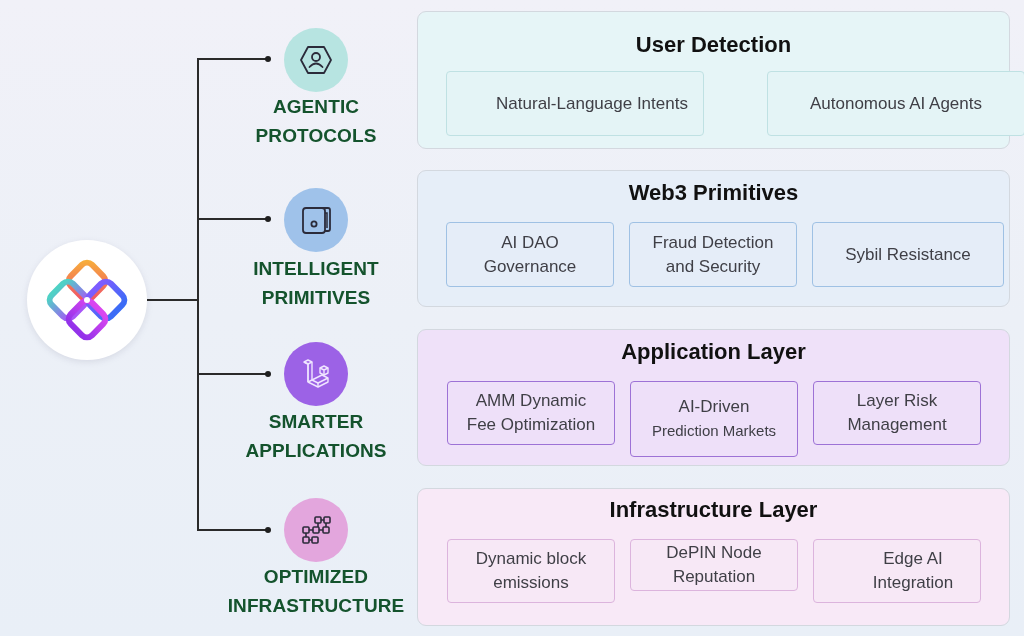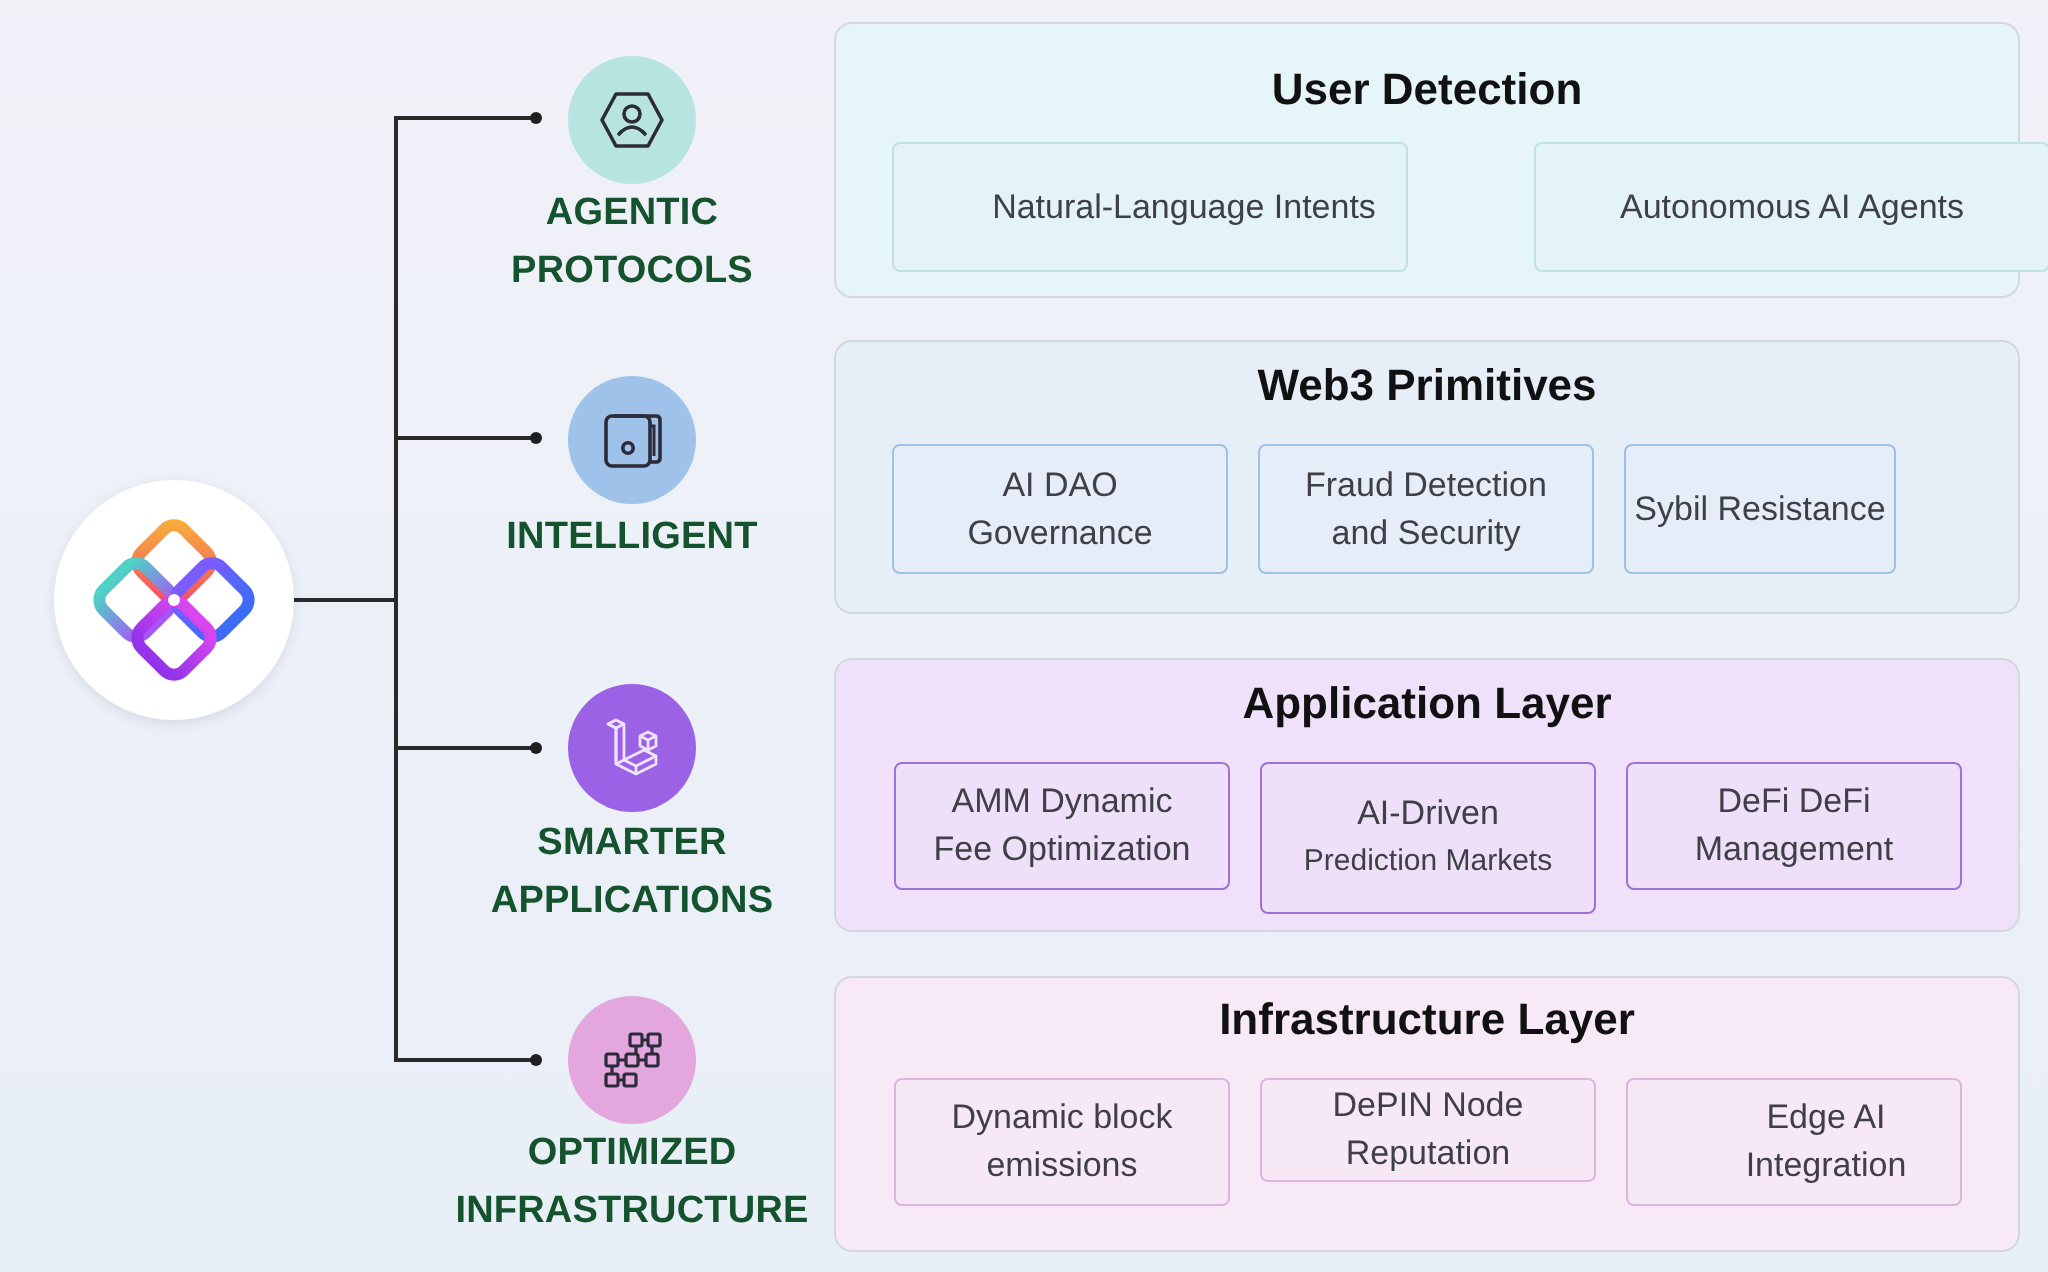--- a/index.html
+++ b/index.html
@@ -110,20 +110,21 @@
 <div class="abs node-icon" style="left:284px; top:188px; background:#9fc2ea;">
   <svg width="36" height="36" viewBox="0 0 36 36">
     <rect x="5" y="6" width="22" height="25" rx="3" fill="none" stroke="#2b2b3a" stroke-width="1.8"></rect>
     <path d="M9 6 L30 6 Q32 6 32 8 L32 27 Q32 29 30 29 L27 29" fill="none" stroke="#2b2b3a" stroke-width="1.8"></path>
     <path d="M27 11 L29 11 L29 26" fill="none" stroke="#2b2b3a" stroke-width="1.5"></path>
     <circle cx="16" cy="22" r="2.6" fill="none" stroke="#2b2b3a" stroke-width="1.8"></circle>
   </svg>
 </div>
 <div class="abs node-label" style="left:216px; top:254px;">
   <div>INTELLIGENT</div>
+  <div>PRIMITIVES</div>
 </div>
 
 <div class="abs node-icon" style="left:284px; top:342px; background:#9c62e6;">
   <svg width="40" height="40" viewBox="0 0 40 40">
     <g fill="none" stroke="#efe4ff" stroke-width="1.4" stroke-linejoin="round">
       <path d="M8 8 L12 6 L16 8 L16 26 L22 29 L32 24 L32 28 L22 33 L12 28 L12 10 Z"></path>
       <path d="M8 8 L12 10 L16 8"></path>
       <path d="M12 10 L12 28"></path>
       <path d="M16 26 L12 28"></path>
       <path d="M24 14 L28 12 L32 14 L32 19 L28 21 L24 19 Z"></path>
@@ -174,21 +175,21 @@
         <span>AI DAO</span>
         <span>Governance</span>
       </div>
   </div>
   <div class="sub" style="left:211px; top:51px; width:168px; height:65px; background:#e5edf8; border:1.5px solid #9fc1e4;">
     <div>
         <span>Fraud Detection</span>
         <span>and Security</span>
       </div>
   </div>
-  <div class="sub" style="left:394px; top:51px; width:136px; height:65px; background:#e5edf8; border:1.5px solid #9fc1e4;">
+  <div class="sub" style="left:394px; top:51px; width:192px; height:65px; background:#e5edf8; border:1.5px solid #9fc1e4;">
     <div>
         <span>Sybil Resistance</span>
       </div>
   </div>
 </div>
 
 <div class="abs panel" style="top:329px; height:137px; background:#efe1f9;">
   <div class="panel-title" style="top:9px;">Application Layer</div>
   <div class="sub" style="left:29px; top:51px; width:168px; height:64px; background:#eee0f9; border:1.5px solid #9d72d6;">
     <div>
@@ -197,21 +198,21 @@
       </div>
   </div>
   <div class="sub" style="left:212px; top:51px; width:168px; height:76px; background:#eee0f9; border:1.5px solid #9d72d6;">
     <div>
         <span>AI-Driven</span>
         <span style="font-size:15px;">Prediction Markets</span>
       </div>
   </div>
   <div class="sub" style="left:395px; top:51px; width:168px; height:64px; background:#eee0f9; border:1.5px solid #9d72d6;">
     <div>
-        <span>DeFi DeFi</span>
+        <span>Layer Risk</span>
         <span>Management</span>
       </div>
   </div>
 </div>
 
 <div class="abs panel" style="top:488px; height:138px; background:#f8e9f7;">
   <div class="panel-title" style="top:8px;">Infrastructure Layer</div>
   <div class="sub" style="left:29px; top:50px; width:168px; height:64px; background:#f7e8f6; border:1.5px solid #dcb4dd;">
     <div>
         <span>Dynamic block</span>

